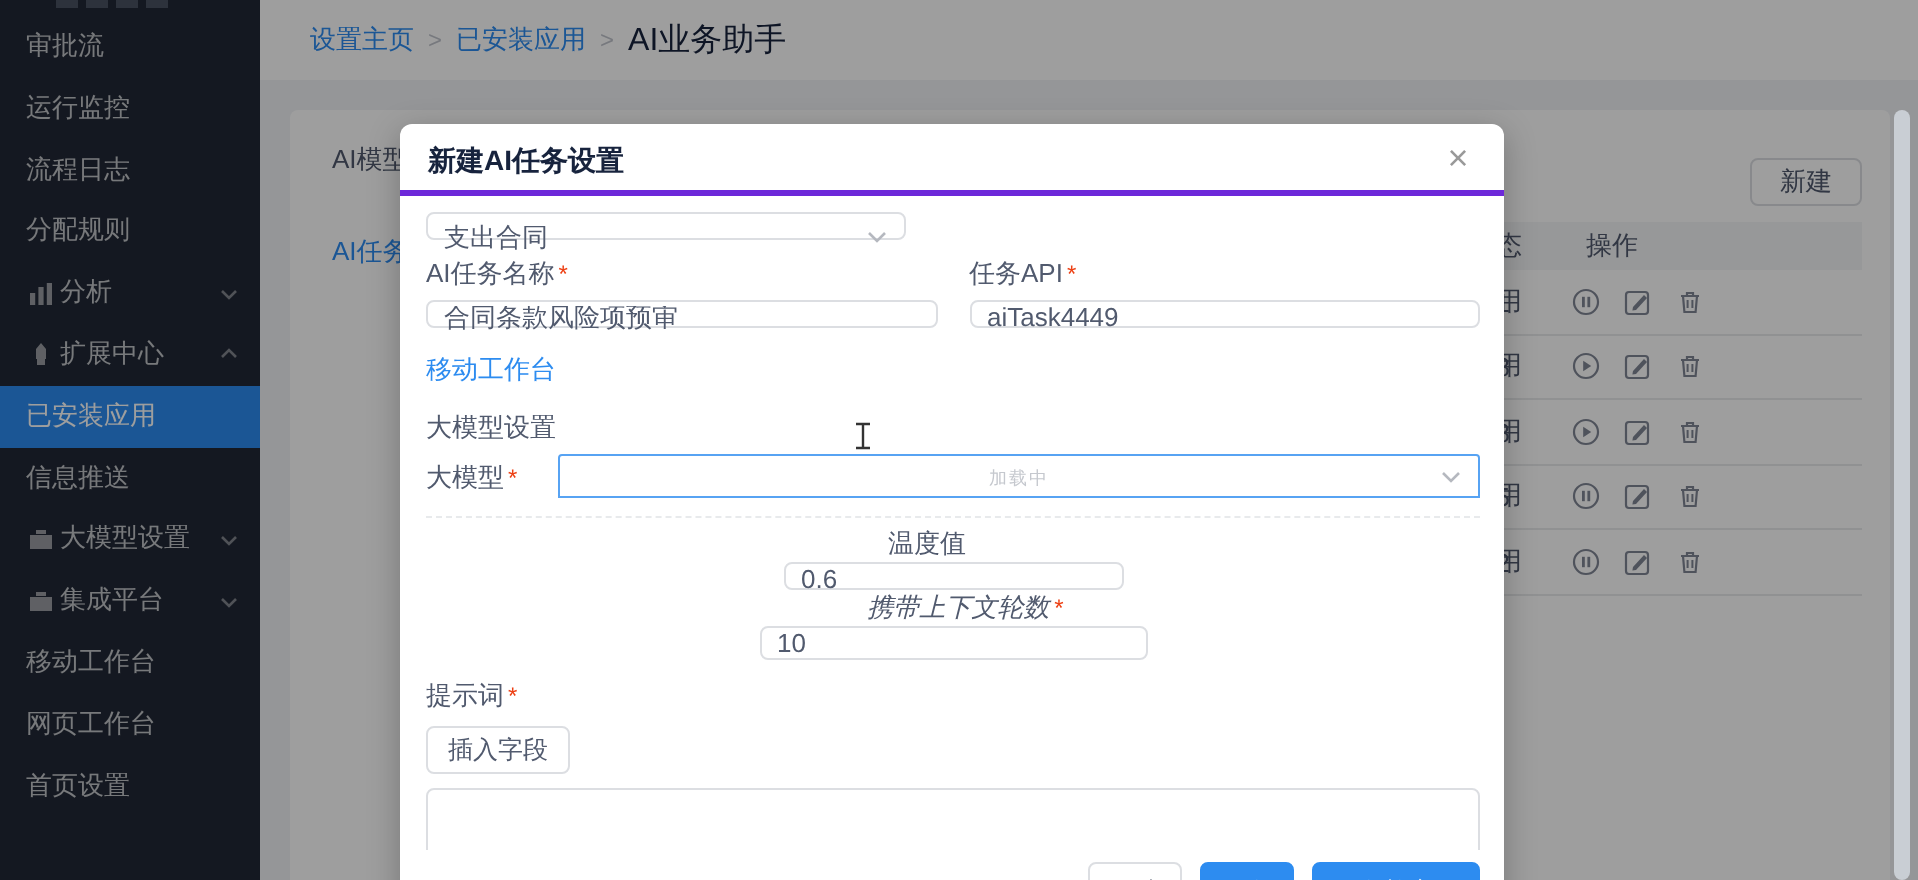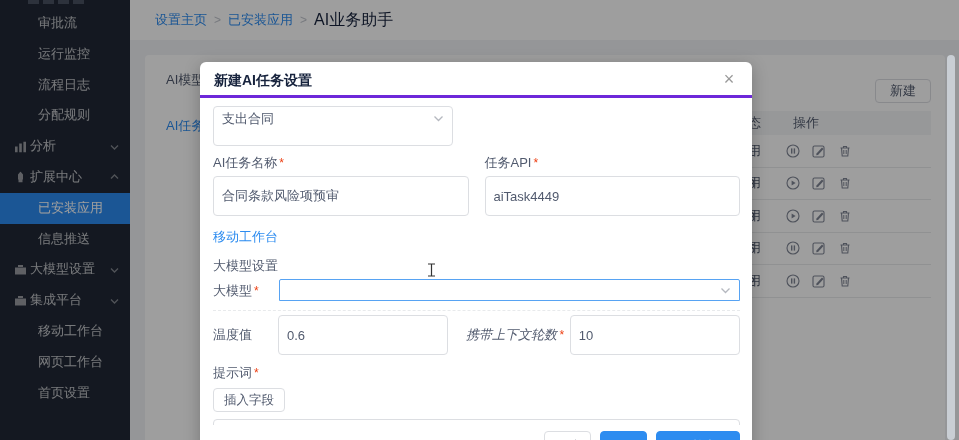--- a/index.html
+++ b/index.html
@@ -6,21 +6,21 @@
   html,body { width:959px; height:440px; overflow:hidden; }
   body { font-family:"Liberation Sans","DejaVu Sans",sans-serif; font-size:13px; color:#515a6e; background:#f0f2f5; }
   .screen { position:relative; width:959px; height:440px; overflow:hidden; background:#f0f2f5; }
 
   
   .sidebar { position:absolute; left:0; top:0; width:130px; height:440px; background:#212836; z-index:1; }
   .side-clip { position:absolute; top:0; left:28px; height:4px; width:60px; display:flex; gap:4px; }
   .side-clip span { display:block; width:11px; height:4px; background:#4a5261; }
   .side-list { position:absolute; top:8px; left:0; right:0; }
   .side-item { position:relative; height:30.8px; line-height:30.8px; color:rgba(255,255,255,0.72); font-size:13px; cursor:pointer; white-space:nowrap; }
-  .side-item.sub { padding-left:38px; }
+  .side-item.sub { padding-left:13px; }
   .side-item.top { padding-left:30px; }
   .side-item.active { background:#2d8cf0; color:#fff; }
   .side-ico { position:absolute; left:15px; top:50%; transform:translateY(-50%); width:11px; height:11px; opacity:.75; }
   .side-ico svg { display:block; width:11px; height:11px; }
   .side-chev { position:absolute; right:11px; top:50%; transform:translateY(-50%); width:9px; height:9px; opacity:.6; }
   .side-chev svg { display:block; width:9px; height:9px; }
 
   
   .topbar { position:absolute; left:130px; right:0; top:0; height:40px; background:#ffffff; z-index:1; }
   .crumbs { position:absolute; left:25px; top:0; height:40px; display:flex; align-items:center; gap:7px; }
@@ -51,35 +51,35 @@
   .scrollbar { position:absolute; left:947px; width:8px; top:55px; bottom:0; background:#c9ced4; border-radius:4px; z-index:6; }
 
   
   .modal { position:absolute; left:200px; top:62px; width:552px; height:410px; background:#fff; border-radius:6px 6px 0 0; box-shadow:0 4px 16px rgba(0,0,0,0.25); z-index:10; }
   .m-head { position:relative; height:36px; border-bottom:3px solid #6d28d9; }
   .m-title { position:absolute; left:14px; top:0; line-height:36px; font-size:14px; font-weight:600; color:#17233d; }
   .m-close { position:absolute; right:12px; top:7px; width:22px; height:22px; text-align:center; line-height:20px; font-size:18px; color:#999; cursor:pointer; }
   .m-body { position:relative; padding:8px 12px 0 13px; }
   .f-label { font-size:13px; color:#515a6e; margin-bottom:4px; }
   .req { color:#ed4014; margin-left:2px; font-size:12px; }
-  .ctl { position:relative; height:40px; border:1px solid #dcdee2; border-radius:4px; background:#fff; font-size:13px; color:#515a6e; }
+  .ctl { position:relative; height:14px; border:1px solid #dcdee2; border-radius:4px; background:#fff; font-size:13px; color:#515a6e; }
   .ctl input { width:100%; height:100%; border:0; outline:none; background:transparent; padding:0 8px; font:inherit; color:inherit; }
   .sel-val { line-height:24px; padding:0 8px; }
   .sel-arrow { position:absolute; right:8px; top:6px; width:11px; height:11px; color:#b5b8bf; }
   .sel-arrow svg { display:block; width:11px; height:11px; }
   .sel-obj { width:240px; }
   .grid2 { display:grid; grid-template-columns:1fr 1fr; column-gap:16px; margin-top:8px; }
   .link { color:#2d8cf0; font-size:13px; margin-top:12px; cursor:pointer; display:inline-block; }
   .section-lab { margin-top:11px; }
   .model-row { display:flex; align-items:flex-start; margin-top:2px;justify-content:center; }
   .model-lab { width:66px; padding-top:3px; flex:none; }
   .model-sel { flex:1; height:22px; border:1px solid #57a3f3; border-radius:2px 2px 0 0; position:relative; background:#fff; }
   .model-hint { position:absolute; left:0; right:0; top:5px; text-align:center; font-size:9px; color:#c5c8ce; letter-spacing:1px; }
   .dashed { border-bottom:1px dashed #e8eaec; height:7px; margin:0 0 4px 0; }
-  .inline-row { display:flex; align-items:center; margin-top:4px; }
+  .inline-row { display:flex; align-items:center; margin-top:4px;flex-direction:column; }
   .temp-lab { width:65px; flex:none; margin-bottom:0; }
   .temp-input { width:170px; }
   .ctx-lab { margin:0 6px 0 18px; white-space:nowrap;font-style:italic; }
   .ctx-input { flex:1; }
   .prompt-lab { margin-top:9px; }
   .insert-btn { height:24px; padding:0 10px; background:#fff; border:1px solid #dcdee2; border-radius:4px; font-size:12.5px; color:#515a6e; cursor:pointer; margin-top:2px; }
   .prompt-area { margin-top:7px; width:100%; height:62px; border:1px solid #dcdee2; border-radius:4px; resize:none; outline:none; font:inherit; padding:6px 8px; color:#515a6e; display:block; }
   .m-foot { position:absolute; left:0; right:0; top:363px; height:47px; background:#fff; display:flex; justify-content:flex-end; align-items:flex-start; gap:9px; padding:6px 12px 0 0; z-index:3; }
   .btn { height:30px; padding:0 10px; border-radius:4px; font-size:12.5px; cursor:pointer; line-height:28px; }
   .btn-plain { background:#fff; border:1px solid #dcdee2; color:#515a6e; }
@@ -361,20 +361,21 @@
         </div>
       </div>
 
       <span class="link">移动工作台</span>
 
       <div class="f-label section-lab">大模型设置</div>
 
       <div class="model-row">
         <div class="f-label model-lab"><span>大模型</span><span class="req">*</span></div>
         <div class="model-sel">
+          <div class="model-hint">加载中</div>
           <span class="sel-arrow" style="top:5px;">
               <svg viewBox="0 0 11 11">
                 <polyline points="1.5,3.5 5.5,7.5 9.5,3.5" fill="none" stroke="currentColor" stroke-width="1.3"></polyline>
               </svg>
             </span>
           <span class="ibeam">
               <svg viewBox="0 0 9 14">
                 <path d="M1 1 H8 M1 13 H8 M4.5 1 V13" stroke="#333" stroke-width="1.2" fill="none"></path>
               </svg>
             </span>

